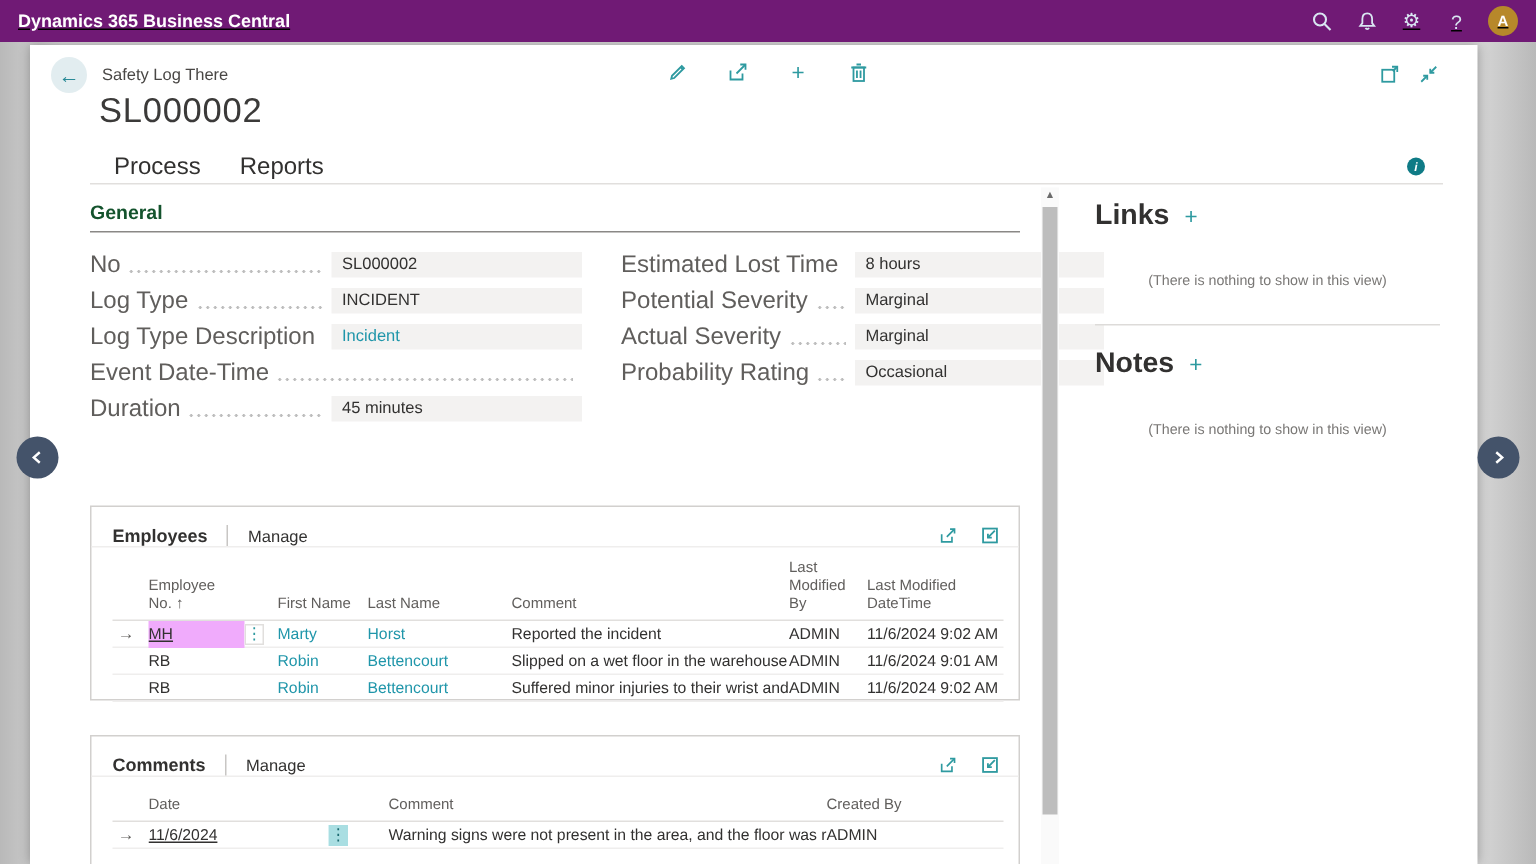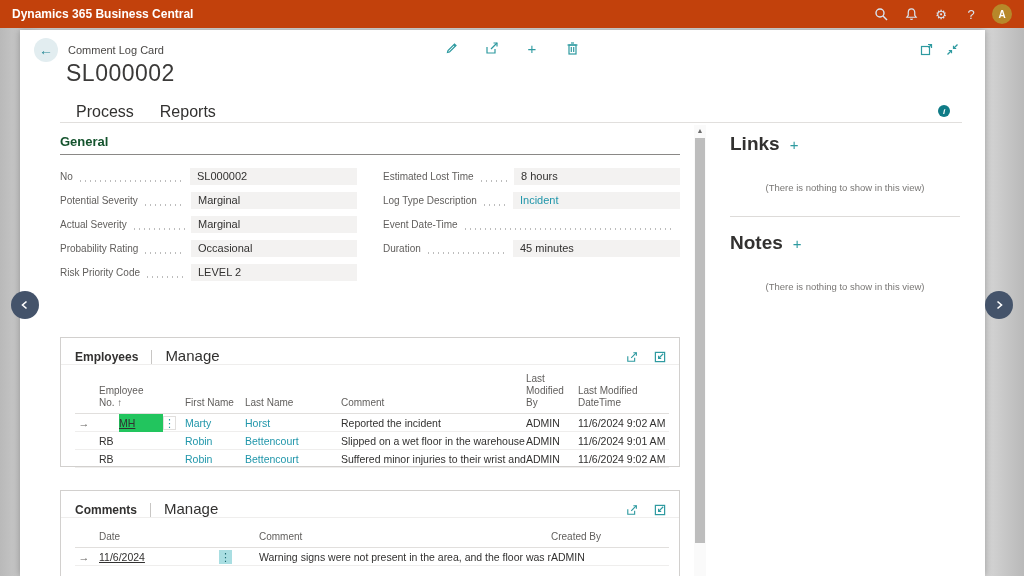--- a/index.html
+++ b/index.html
@@ -1,21 +1,21 @@
 <!DOCTYPE html>
 <html><head>
 <meta charset="utf-8">
 <style>
   * { margin:0; padding:0; box-sizing:border-box; }
   html,body { width:1024px; height:576px; overflow:hidden; background:#cfcfcf;
               font-family:"Liberation Sans","DejaVu Sans",sans-serif; }
 
   
   .topbar { position:absolute; left:0; top:0; width:1024px; height:28px;
-            background:#c2410c; display:flex; align-items:center; z-index:20; }
+            background:#701a75; display:flex; align-items:center; z-index:20;text-decoration:underline; }
   .topbar .app-title { color:#fff; font-size:12px; font-weight:bold; margin-left:12px; }
   .topbar .spacer { flex:1; }
   .tb-icon { width:30px; height:28px; display:flex; align-items:center; justify-content:center;
              color:#d9e6f2; font-size:13px; cursor:pointer; }
   .tb-icon svg { stroke:#d9e6f2; }
   .avatar { width:20px; height:20px; border-radius:50%; background:#b7882a; color:#fff;
             font-size:10px; font-weight:bold; display:flex; align-items:center;
             justify-content:center; margin:0 12px 0 6px; }
 
   
@@ -51,56 +51,56 @@
   .ribbon-line { position:absolute; left:40px; top:92px; width:902px; height:0;
                  border-bottom:1px solid #e1dfdd; }
 
   
   .main { position:absolute; left:40px; top:95px; width:620px; height:451px; }
   .section-title { font-size:13px; font-weight:bold; color:#14532d; padding-top:9px; }
   .section-rule { border-bottom:1px solid #8a8886; margin-top:5px; margin-bottom:13px; }
 
   .fields { display:grid; grid-template-columns:1fr 1fr; column-gap:26px; row-gap:7px; }
   .field { display:flex; align-items:center; height:17px; }
-  .field .lbl { font-size:10px; color:#605e5c; white-space:nowrap;text-align:center; }
+  .field .lbl { font-size:16px; color:#605e5c; white-space:nowrap;text-align:center; }
   .field .leader { flex:1; margin:0 6px 0 5px; height:10px;
                    background-image:radial-gradient(circle,#bdbdbd 0.9px,transparent 1.1px);
                    background-size:5px 10px; background-repeat:repeat-x; background-position:0 4px; }
   .field .val { flex:0 0 167px; height:17px; line-height:17px; background:#f3f2f1;
                 font-size:11px; color:#323130; padding:0 7px; white-space:nowrap; overflow:hidden; }
   .field .val.link { color:#2096aa; }
 
   
   .part { position:absolute; left:0; width:620px; background:#fff;
           border:1px solid #d2d0ce; }
   .part.employees { top:212px; height:130px; }
   .part.comments  { top:365px; height:120px; }
   .part-head { height:27px; display:flex; align-items:flex-end; padding:0 12px 0 14px;
                border-bottom:1px solid #efeeed; }
   .part-title { font-size:12px; font-weight:bold; color:#323130; cursor:pointer; }
   .part-sep { width:1px; height:14px; background:#c8c6c4; margin:0 13px; }
-  .part-manage { font-size:15px; color:#323130; cursor:pointer; }
+  .part-manage { font-size:11px; color:#323130; cursor:pointer; }
   .part-head .spacer { flex:1; }
   .part-head .tool-icon { width:14px; height:14px; margin-left:14px; }
 
   .grid { display:grid; margin:0 10px 0 14px; align-items:center; }
   .grid.emp { grid-template-columns:24px 64px 22px 60px 96px 185px 52px 1fr; }
   .grid.com { grid-template-columns:24px 120px 40px 292px 1fr; }
   .ghead { font-size:10px; color:#605e5c; line-height:1.2; align-items:end;
            padding:8px 0 4px 0; border-bottom:1px solid #e1dfdd; min-height:34px; }
   .ghead > div { padding-right:6px; }
   .grow { height:18px; border-bottom:1px solid #efeeed; font-size:10.5px; color:#323130; }
   .grow > div { white-space:nowrap; overflow:hidden; padding-right:6px; line-height:18px; }
   .cell-marker { color:#605e5c; text-align:center; font-size:11px; }
   .cell-link { color:#2096aa; cursor:pointer; }
   .cell-drill { color:#323130; text-decoration:underline; cursor:pointer; }
   .dots-btn { width:18px; height:16px; text-align:center; line-height:16px; color:#2e9aa0;
               font-size:11px; cursor:pointer; border:1px solid #e1dfdd; background:#fff; }
   .dots-btn.active { background:#a9dee2; color:#1d6b72; border-color:#a9dee2; }
-  .row-selected .cell-id { background:#22c55e;margin-left:20px; }
+  .row-selected .cell-id { background:#f0abfc; }
 
   
   .vscroll { position:absolute; left:674px; top:95px; width:12px; height:451px; background:#fafafa; }
   .vscroll .arrow { position:absolute; top:2px; left:0; width:12px; text-align:center;
                     font-size:7px; color:#6b6b6b; }
   .vscroll .thumb { position:absolute; left:1px; top:13px; width:10px; height:405px; background:#bdbdbd; }
 
   
   .rpanel { position:absolute; left:710px; top:95px; width:230px; }
   .rp-head { display:flex; align-items:center; gap:10px; cursor:pointer; }
@@ -144,21 +144,21 @@
     <svg width="10" height="10" viewBox="0 0 10 10" fill="none" stroke-width="1.6">
         <polyline points="3.5,1.5 7.5,5 3.5,8.5"></polyline>
       </svg>
   </div>
 
   <div class="card">
 
     <div class="back-btn">
       <span>←</span>
     </div>
-    <div class="breadcrumb">Comment Log Card</div>
+    <div class="breadcrumb">Safety Log There</div>
 
     <div class="toolbar">
       <div class="tool-icon">
         <svg width="14" height="14" viewBox="0 0 14 14" fill="none" stroke-width="1.2">
           <path d="M2.5 11.5 L3 9.5 L9.5 3 L11 4.5 L4.5 11 Z"></path>
             <line x1="8.7" y1="3.8" x2="10.2" y2="5.3"></line>
           </svg>
       </div>
       <div class="tool-icon">
         <svg width="15" height="14" viewBox="0 0 15 14" fill="none" stroke-width="1.2">
@@ -219,20 +219,25 @@
           <span class="lbl">No</span>
           <span class="leader"></span>
           <span class="val">SL000002</span>
         </div>
         <div class="field">
           <span class="lbl">Estimated Lost Time</span>
           <span class="leader"></span>
           <span class="val" style="flex-basis:166px">8 hours</span>
         </div>
         <div class="field">
+          <span class="lbl">Log Type</span>
+          <span class="leader"></span>
+          <span class="val">INCIDENT</span>
+        </div>
+        <div class="field">
           <span class="lbl">Potential Severity</span>
           <span class="leader"></span>
           <span class="val" style="flex-basis:166px">Marginal</span>
         </div>
         <div class="field">
           <span class="lbl">Log Type Description</span>
           <span class="leader"></span>
           <span class="val link">Incident</span>
         </div>
         <div class="field">
@@ -246,25 +251,20 @@
         </div>
         <div class="field">
           <span class="lbl">Probability Rating</span>
           <span class="leader"></span>
           <span class="val" style="flex-basis:166px">Occasional</span>
         </div>
         <div class="field">
           <span class="lbl">Duration</span>
           <span class="leader"></span>
           <span class="val">45 minutes</span>
-        </div>
-        <div class="field">
-          <span class="lbl">Risk Priority Code</span>
-          <span class="leader"></span>
-          <span class="val" style="flex-basis:166px">LEVEL 2</span>
         </div>
       </div>
 
       <div class="part employees">
         <div class="part-head">
           <div class="part-title">Employees</div>
           <div class="part-sep"></div>
           <div class="part-manage">Manage</div>
           <div class="spacer"></div>
           <div class="tool-icon">

